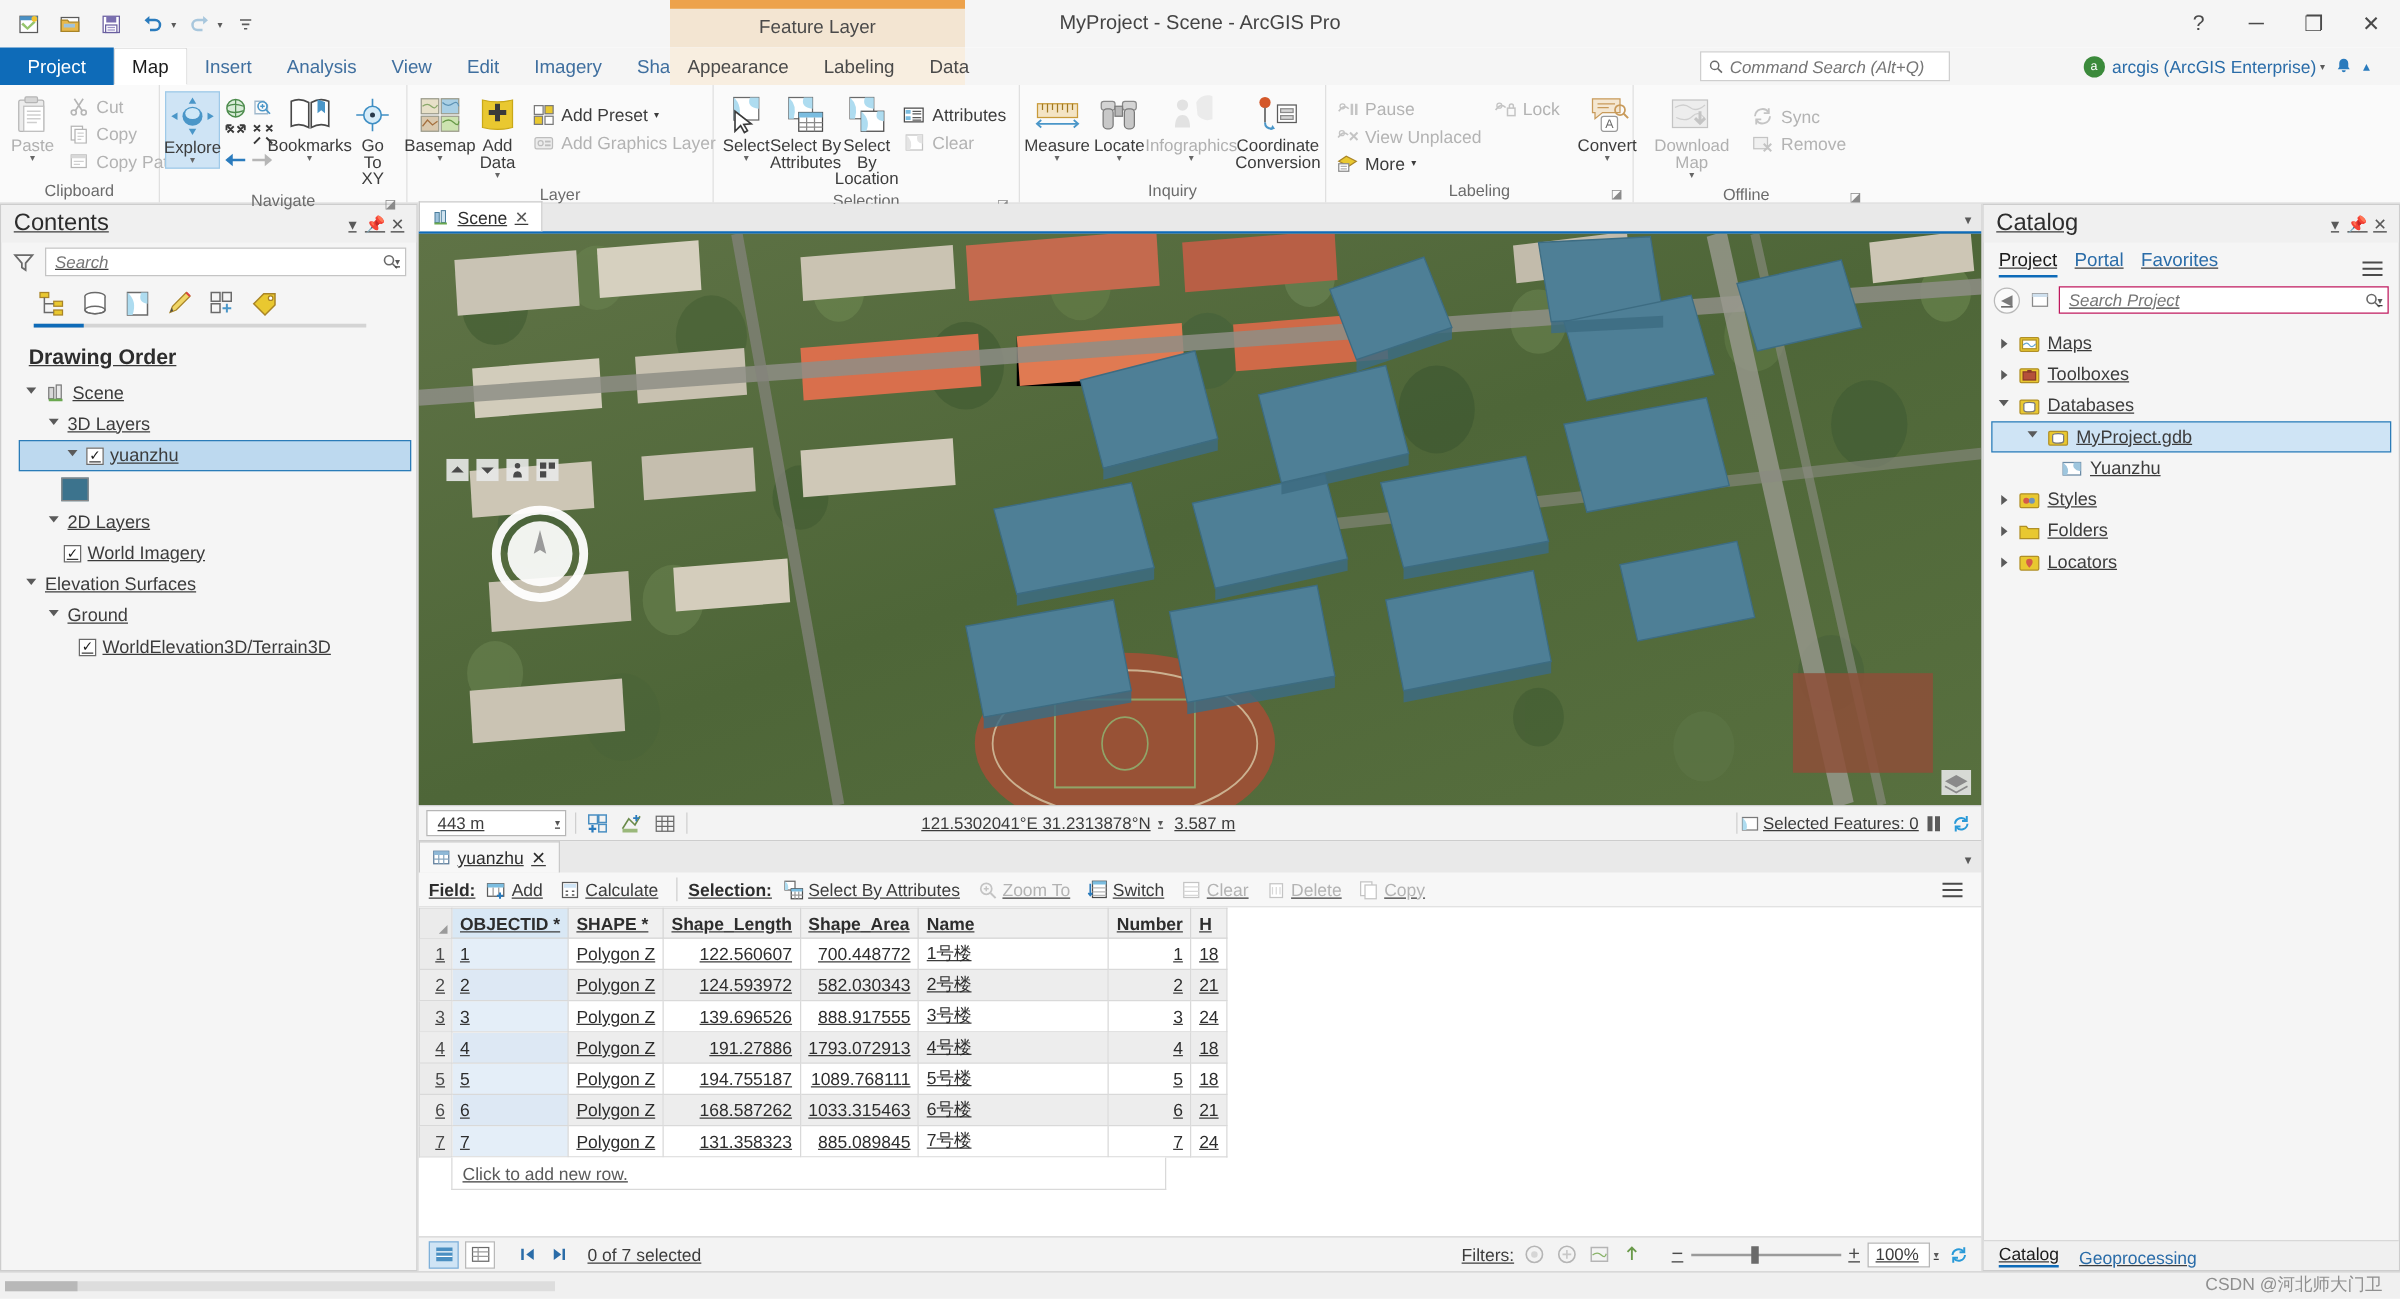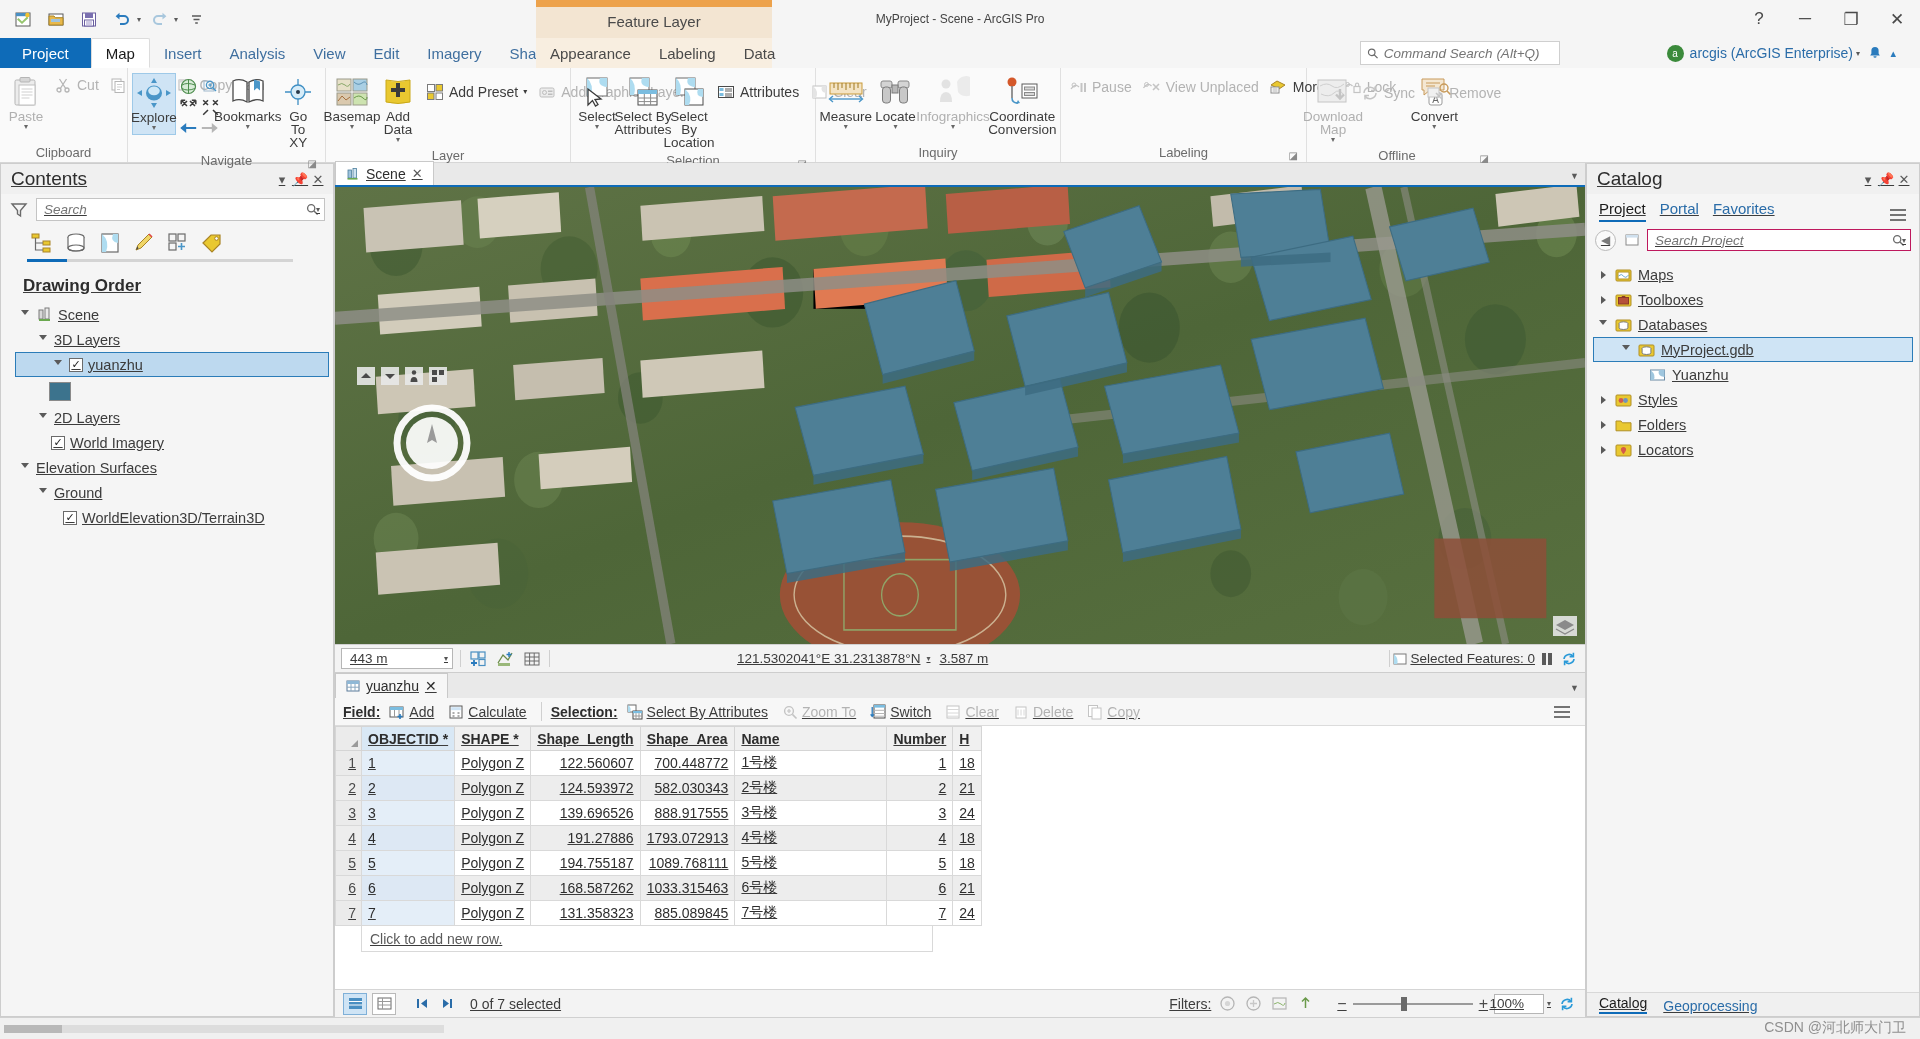--- a/index.html
+++ b/index.html
@@ -9,21 +9,21 @@
     font-size:15px; color:#3c3c3c; background:#f0f0f0;
     -webkit-font-smoothing:antialiased;
   }
   .app { width:1920px; height:1039px; position:relative; display:flex; flex-direction:column; background:#ffffff;}
 
   
   .titlebar { height:38px; background:#f5f5f5; display:flex; align-items:center; position:relative; flex:0 0 38px;}
   .qat { display:flex; align-items:center; gap:3px; padding-left:8px;}
   .qat-btn { width:30px; height:28px; display:flex; align-items:center; justify-content:center; cursor:pointer;}
   .caret { font-size:8px; color:#5a5a5a; margin-left:-3px;}
-  .apptitle { position:absolute; left:0; right:0; text-align:center; font-size:12px; color:#444; pointer-events:none;}
+  .apptitle { position:absolute; left:0; right:0; text-align:center; font-size:16px; color:#444; pointer-events:none;}
   .ctxtab-band { position:absolute; left:536px; top:0; width:236px; height:38px; background:#f3e5d2;}
   .ctxtab-band .bar { height:7px; background:#eda24b;}
   .ctxtab-band .lbl { text-align:center; font-size:15px; color:#4a4a4a; padding-top:6px;}
   .winctrl { position:absolute; right:0; top:0; height:38px; display:flex; align-items:center;}
   .winctrl div { width:46px; height:38px; display:flex; align-items:center; justify-content:center; font-size:17px; color:#4a4a4a; cursor:pointer;}
 
   
   .tabstrip { height:30px; background:#f5f5f5; display:flex; align-items:stretch; position:relative; flex:0 0 30px;}
   .tab { padding:0 14px; display:flex; align-items:center; font-size:15px; color:#3f6f9f; cursor:pointer; white-space:nowrap;}
   .tab.project { background:#0e6bb8; color:#fff; font-weight:400; padding:0 22px;}
@@ -42,21 +42,21 @@
   .rgroup { display:flex; flex-direction:column; position:relative; border-right:1px solid #e0e0e0; padding:0 4px;}
   .rgroup-body { flex:1; display:flex; align-items:flex-start; padding-top:5px; gap:2px;}
   .rgroup-title { height:19px; font-size:13px; color:#6b6b6b; text-align:center; line-height:19px; position:relative;}
   .rgroup-title .dlg{ position:absolute; right:4px; top:3px; font-size:10px; color:#8a8a8a; cursor:pointer;}
   .bigbtn { width:auto; min-width:44px; padding:2px 6px; display:flex; flex-direction:column; align-items:center; cursor:pointer; font-size:13.5px; color:#3c3c3c; text-align:center; line-height:13px;}
   .bigbtn.sel{ background:#cfe4f5; border:1px solid #9ec9e8;}
   .bigbtn.dis{ color:#b0b0b0;}
   .bigbtn .ico{ height:34px; display:flex; align-items:center; justify-content:center;}
   .bigbtn .lbl{ margin-top:1px; max-width:74px;}
   .bigbtn .dd{ font-size:8px; color:#666; line-height:8px;}
-  .smallcol { display:flex; flex-direction:row; gap:1px; padding-top:1px;}
+  .smallcol { display:flex; flex-direction:column; gap:1px; padding-top:1px;}
   .smallbtn { display:flex; align-items:center; gap:5px; padding:1px 6px 1px 3px; cursor:pointer; font-size:14px; color:#3c3c3c; white-space:nowrap;}
   .smallbtn.dis{ color:#b3b3b3;}
   .smallbtn .ico{ width:19px; height:19px; display:flex; align-items:center; justify-content:center;}
   .navgrid{ display:flex; flex-direction:column; align-items:center; gap:1px; padding-top:3px;}
   .navrow{ display:flex; gap:2px;}
   .navicon{ width:20px;height:20px;display:flex;align-items:center;justify-content:center;cursor:pointer;}
 
   
   .main { flex:1; display:flex; min-height:0; background:#ededed;text-decoration:underline;}
 
@@ -125,21 +125,21 @@
   table.grid tr.alt td{ background:#ededed;}
   table.grid tr.alt td.oidcell{ background:#dde8f4;}
   .addrow{ height:26px; display:flex; align-items:center; padding-left:8px; font-size:14px; color:#5a5a5a; border:1px solid #d9d9d9; border-top:none; background:#fff; width:572px; margin-left:26px;}
   .attrstatus{ height:28px; background:#f3f3f3; border-top:1px solid #d5d5d5; display:flex; align-items:center; gap:5px; padding:0 8px; font-size:14px;}
   .sqbtn{ width:24px;height:22px;border:1px solid #b9b9b9;background:#fff;display:flex;align-items:center;justify-content:center;cursor:pointer;}
   .sqbtn.on{ background:#cfe4f5; border-color:#7fb0d8;}
   .navbtn{ width:20px;height:20px;display:flex;align-items:center;justify-content:center;color:#2a6ca8;cursor:pointer;}
   .slider{ width:120px; height:16px; position:relative; display:flex; align-items:center;}
   .slider .track{ width:100%; height:2px; background:#9a9a9a;}
   .slider .knob{ position:absolute; left:48px; top:1px; width:6px; height:14px; background:#6a6a6a;}
-  .zoombox{ width:50px; height:20px; background:#fff; border:1px solid #b6b6b6; display:flex; align-items:center; justify-content:flex-end; padding-right:19px; font-size:13.5px;}
+  .zoombox{ width:50px; height:20px; background:#fff; border:1px solid #b6b6b6; display:flex; align-items:center; justify-content:flex-end; padding-right:8px; font-size:13.5px;}
 
   
   .catalog{ width:334px; flex:0 0 334px;}
   .cattabs{ display:flex; gap:14px; padding:6px 0 0 12px; font-size:15px; color:#2a6ca8;}
   .cattab{ cursor:pointer; padding-bottom:3px;}
   .cattab.active{ color:#1a1a1a; border-bottom:2px solid #0e6bb8;}
   .catburger{ margin-left:auto; padding-right:12px; cursor:pointer; font-size:15px; color:#4a4a4a;}
   .catsearch{ display:flex; align-items:center; gap:5px; padding:7px 8px 4px 8px;}
   .circbtn{ width:21px;height:21px;border-radius:50%;border:1px solid #b9b9b9;background:#fafafa;display:flex;align-items:center;justify-content:center;color:#7a7a7a;font-size:12px;cursor:pointer;}
   .catinput{ flex:1;height:22px;background:#fff;border:1px solid #be185d;display:flex;align-items:center;padding:0 4px 0 7px;}

